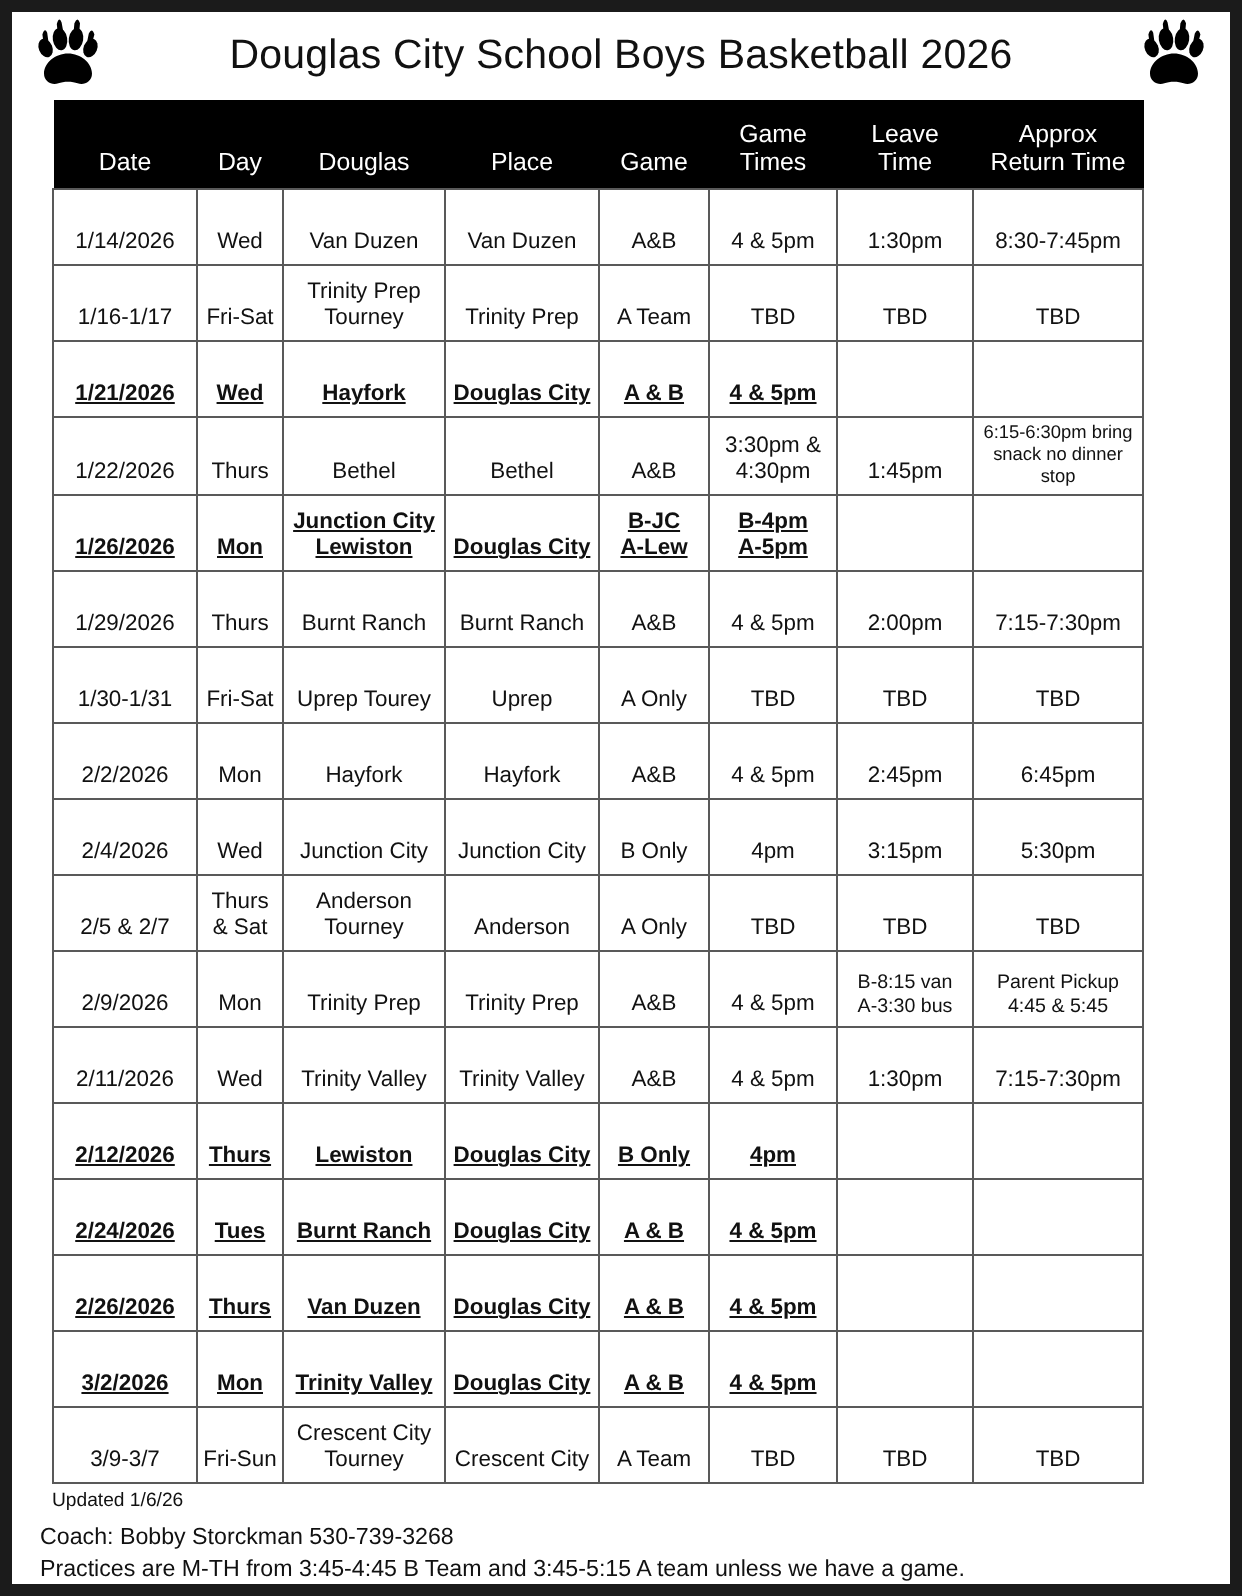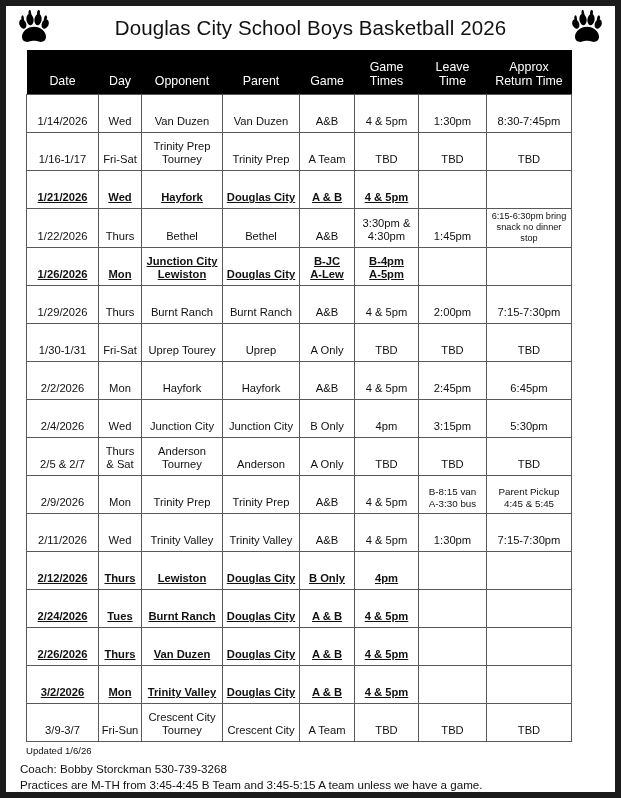--- a/index.html
+++ b/index.html
@@ -148,22 +148,22 @@
         <col class="c-place">
       <col class="c-team">
         <col class="c-game">
         <col class="c-leave">
         <col class="c-ret">
     </colgroup>
     <thead>
       <tr>
         <th>Date</th>
         <th>Day</th>
-        <th>Opponent</th>
-        <th>Parent</th>
+        <th>Douglas</th>
+        <th>Place</th>
         <th>Game</th>
         <th>
           <span class="nl">Game</span>
           <span class="nl">Times</span>
         </th>
         <th>
           <span class="nl">Leave</span>
           <span class="nl">Time</span>
         </th>
         <th>

